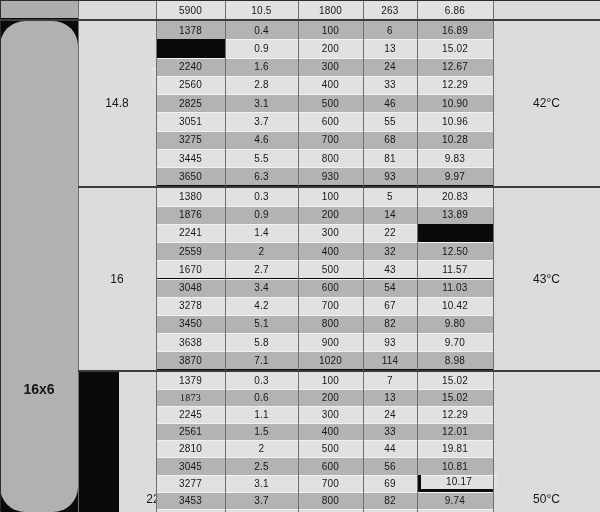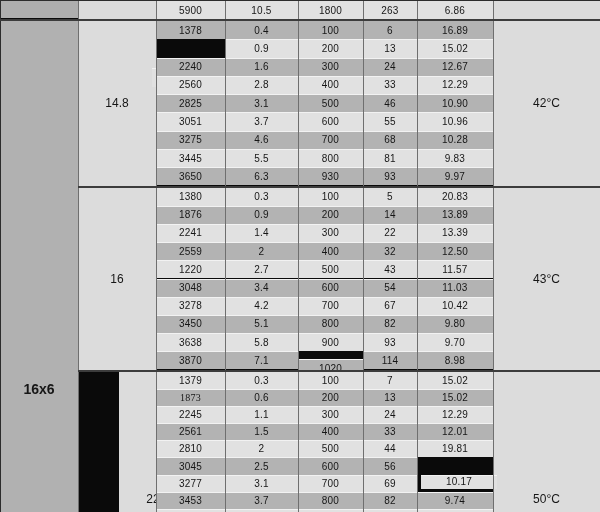--- a/index.html
+++ b/index.html
@@ -14,21 +14,21 @@
   .prop-cell{position:absolute;box-sizing:border-box;}
   .prop-label{position:absolute;left:0;right:0;text-align:center;font-weight:bold;font-size:14px;}
   .grid-line{position:absolute;}
 </style>
 </head>
 <body>
 
 <div id="page">
 
   <div class="cell" style="left:0;top:1;width:78px;height:18px;background:#aeaeae;"></div>
-  <div class="prop-cell" style="left:0;top:21px;width:78px;height:491px;background:#b1b1b1;">
+  <div class="prop-cell" style="left:0;top:21px;width:78px;height:491px;background:#b1b1b1;border-radius:25px;">
     <span class="prop-label" style="top:360px;">16x6</span>
   </div>
 
   <div class="cell" style="left:78px;top:1px;width:78px;height:18px;background:#dcdcdc;"></div>
   <div class="label-cell" style="left:78px;top:21px;width:78px;height:164.5px;background:#dcdcdc;">
     <span class="volt-label">14.8</span>
   </div>
   <div class="label-cell" style="left:78px;top:187.5px;width:78px;height:182px;background:#dcdcdc;">
     <span class="volt-label">16</span>
   </div>
@@ -106,27 +106,26 @@
     <div class="cell" style="left: 417px; top: 187.5px; width: 76px; height: 18.2px; background: rgb(225, 225, 225);">20.83</div>
     <div class="cell" style="left: 156px; top: 205.7px; width: 69px; height: 18.2px; background: rgb(179, 179, 179); box-shadow: rgb(242, 242, 242) 0px 1px 0px inset;">1876</div>
     <div class="cell" style="left: 225px; top: 205.7px; width: 73px; height: 18.2px; background: rgb(179, 179, 179); box-shadow: rgb(242, 242, 242) 0px 1px 0px inset;">0.9</div>
     <div class="cell" style="left: 298px; top: 205.7px; width: 65px; height: 18.2px; background: rgb(179, 179, 179); box-shadow: rgb(242, 242, 242) 0px 1px 0px inset;">200</div>
     <div class="cell" style="left: 363px; top: 205.7px; width: 54px; height: 18.2px; background: rgb(179, 179, 179); box-shadow: rgb(242, 242, 242) 0px 1px 0px inset;">14</div>
     <div class="cell" style="left: 417px; top: 205.7px; width: 76px; height: 18.2px; background: rgb(179, 179, 179); box-shadow: rgb(242, 242, 242) 0px 1px 0px inset;">13.89</div>
     <div class="cell" style="left: 156px; top: 223.9px; width: 69px; height: 18.2px; background: rgb(225, 225, 225); box-shadow: rgb(242, 242, 242) 0px 1px 0px inset;">2241</div>
     <div class="cell" style="left: 225px; top: 223.9px; width: 73px; height: 18.2px; background: rgb(225, 225, 225); box-shadow: rgb(242, 242, 242) 0px 1px 0px inset;">1.4</div>
     <div class="cell" style="left: 298px; top: 223.9px; width: 65px; height: 18.2px; background: rgb(225, 225, 225); box-shadow: rgb(242, 242, 242) 0px 1px 0px inset;">300</div>
     <div class="cell" style="left: 363px; top: 223.9px; width: 54px; height: 18.2px; background: rgb(225, 225, 225); box-shadow: rgb(242, 242, 242) 0px 1px 0px inset;">22</div>
-    <div class="cell" style="left: 417px; top: 223.9px; width: 76px; height: 18.2px; background: rgb(225, 225, 225); box-shadow: rgb(242, 242, 242) 0px 1px 0px inset;">13.39</div>
     <div class="cell" style="left: 156px; top: 242.1px; width: 69px; height: 18.2px; background: rgb(179, 179, 179); box-shadow: rgb(242, 242, 242) 0px 1px 0px inset;">2559</div>
     <div class="cell" style="left: 225px; top: 242.1px; width: 73px; height: 18.2px; background: rgb(179, 179, 179); box-shadow: rgb(242, 242, 242) 0px 1px 0px inset;">2</div>
     <div class="cell" style="left: 298px; top: 242.1px; width: 65px; height: 18.2px; background: rgb(179, 179, 179); box-shadow: rgb(242, 242, 242) 0px 1px 0px inset;">400</div>
     <div class="cell" style="left: 363px; top: 242.1px; width: 54px; height: 18.2px; background: rgb(179, 179, 179); box-shadow: rgb(242, 242, 242) 0px 1px 0px inset;">32</div>
     <div class="cell" style="left: 417px; top: 242.1px; width: 76px; height: 18.2px; background: rgb(179, 179, 179); box-shadow: rgb(242, 242, 242) 0px 1px 0px inset;">12.50</div>
-    <div class="cell" style="left: 156px; top: 260.3px; width: 69px; height: 18.2px; background: rgb(225, 225, 225); box-shadow: rgb(242, 242, 242) 0px 1px 0px inset;">1220</div>
+    <div class="cell" style="left: 156px; top: 260.3px; width: 69px; height: 18.2px; background: rgb(225, 225, 225); box-shadow: rgb(242, 242, 242) 0px 1px 0px inset;">1670</div>
     <div class="cell" style="left: 225px; top: 260.3px; width: 73px; height: 18.2px; background: rgb(225, 225, 225); box-shadow: rgb(242, 242, 242) 0px 1px 0px inset;">2.7</div>
     <div class="cell" style="left: 298px; top: 260.3px; width: 65px; height: 18.2px; background: rgb(225, 225, 225); box-shadow: rgb(242, 242, 242) 0px 1px 0px inset;">500</div>
     <div class="cell" style="left: 363px; top: 260.3px; width: 54px; height: 18.2px; background: rgb(225, 225, 225); box-shadow: rgb(242, 242, 242) 0px 1px 0px inset;">43</div>
     <div class="cell" style="left: 417px; top: 260.3px; width: 76px; height: 18.2px; background: rgb(225, 225, 225); box-shadow: rgb(242, 242, 242) 0px 1px 0px inset;">11.57</div>
     <div class="cell" style="left: 156px; top: 278.5px; width: 69px; height: 18.2px; background: rgb(179, 179, 179); box-shadow: rgb(242, 242, 242) 0px 1px 0px inset;">3048</div>
     <div class="cell" style="left: 225px; top: 278.5px; width: 73px; height: 18.2px; background: rgb(179, 179, 179); box-shadow: rgb(242, 242, 242) 0px 1px 0px inset;">3.4</div>
     <div class="cell" style="left: 298px; top: 278.5px; width: 65px; height: 18.2px; background: rgb(179, 179, 179); box-shadow: rgb(242, 242, 242) 0px 1px 0px inset;">600</div>
     <div class="cell" style="left: 363px; top: 278.5px; width: 54px; height: 18.2px; background: rgb(179, 179, 179); box-shadow: rgb(242, 242, 242) 0px 1px 0px inset;">54</div>
     <div class="cell" style="left: 417px; top: 278.5px; width: 76px; height: 18.2px; background: rgb(179, 179, 179); box-shadow: rgb(242, 242, 242) 0px 1px 0px inset;">11.03</div>
     <div class="cell" style="left: 156px; top: 296.7px; width: 69px; height: 18.2px; background: rgb(225, 225, 225); box-shadow: rgb(242, 242, 242) 0px 1px 0px inset;">3278</div>
@@ -139,21 +138,21 @@
     <div class="cell" style="left: 298px; top: 314.9px; width: 65px; height: 18.2px; background: rgb(179, 179, 179); box-shadow: rgb(242, 242, 242) 0px 1px 0px inset;">800</div>
     <div class="cell" style="left: 363px; top: 314.9px; width: 54px; height: 18.2px; background: rgb(179, 179, 179); box-shadow: rgb(242, 242, 242) 0px 1px 0px inset;">82</div>
     <div class="cell" style="left: 417px; top: 314.9px; width: 76px; height: 18.2px; background: rgb(179, 179, 179); box-shadow: rgb(242, 242, 242) 0px 1px 0px inset;">9.80</div>
     <div class="cell" style="left: 156px; top: 333.1px; width: 69px; height: 18.2px; background: rgb(225, 225, 225); box-shadow: rgb(242, 242, 242) 0px 1px 0px inset;">3638</div>
     <div class="cell" style="left: 225px; top: 333.1px; width: 73px; height: 18.2px; background: rgb(225, 225, 225); box-shadow: rgb(242, 242, 242) 0px 1px 0px inset;">5.8</div>
     <div class="cell" style="left: 298px; top: 333.1px; width: 65px; height: 18.2px; background: rgb(225, 225, 225); box-shadow: rgb(242, 242, 242) 0px 1px 0px inset;">900</div>
     <div class="cell" style="left: 363px; top: 333.1px; width: 54px; height: 18.2px; background: rgb(225, 225, 225); box-shadow: rgb(242, 242, 242) 0px 1px 0px inset;">93</div>
     <div class="cell" style="left: 417px; top: 333.1px; width: 76px; height: 18.2px; background: rgb(225, 225, 225); box-shadow: rgb(242, 242, 242) 0px 1px 0px inset;">9.70</div>
     <div class="cell" style="left: 156px; top: 351.3px; width: 69px; height: 18.2px; background: rgb(179, 179, 179); box-shadow: rgb(242, 242, 242) 0px 1px 0px inset;">3870</div>
     <div class="cell" style="left: 225px; top: 351.3px; width: 73px; height: 18.2px; background: rgb(179, 179, 179); box-shadow: rgb(242, 242, 242) 0px 1px 0px inset;">7.1</div>
-    <div class="cell" style="left: 298px; top: 351.3px; width: 65px; height: 18.2px; background: rgb(179, 179, 179); box-shadow: rgb(242, 242, 242) 0px 1px 0px inset; margin-top: 8px;">1020</div>
+    <div class="cell" style="left: 298px; top: 351.3px; width: 65px; height: 18.2px; background: rgb(179, 179, 179); box-shadow: rgb(242, 242, 242) 0px 1px 0px inset;">1020</div>
     <div class="cell" style="left: 363px; top: 351.3px; width: 54px; height: 18.2px; background: rgb(179, 179, 179); box-shadow: rgb(242, 242, 242) 0px 1px 0px inset;">114</div>
     <div class="cell" style="left: 417px; top: 351.3px; width: 76px; height: 18.2px; background: rgb(179, 179, 179); box-shadow: rgb(242, 242, 242) 0px 1px 0px inset;">8.98</div>
     <div class="cell" style="left: 156px; top: 371.5px; width: 69px; height: 17.1875px; background: rgb(225, 225, 225);">1379</div>
     <div class="cell" style="left: 225px; top: 371.5px; width: 73px; height: 17.1875px; background: rgb(225, 225, 225);">0.3</div>
     <div class="cell" style="left: 298px; top: 371.5px; width: 65px; height: 17.1875px; background: rgb(225, 225, 225);">100</div>
     <div class="cell" style="left: 363px; top: 371.5px; width: 54px; height: 17.1875px; background: rgb(225, 225, 225);">7</div>
     <div class="cell" style="left: 417px; top: 371.5px; width: 76px; height: 17.1875px; background: rgb(225, 225, 225);">15.02</div>
     <div class="cell" style="left: 156px; top: 388.688px; width: 69px; height: 17.1875px; background: rgb(179, 179, 179); box-shadow: rgb(242, 242, 242) 0px 1px 0px inset; font-family: Liberation Serif, serif;">1873</div>
     <div class="cell" style="left: 225px; top: 388.688px; width: 73px; height: 17.1875px; background: rgb(179, 179, 179); box-shadow: rgb(242, 242, 242) 0px 1px 0px inset;">0.6</div>
     <div class="cell" style="left: 298px; top: 388.688px; width: 65px; height: 17.1875px; background: rgb(179, 179, 179); box-shadow: rgb(242, 242, 242) 0px 1px 0px inset;">200</div>
@@ -171,20 +170,21 @@
     <div class="cell" style="left: 417px; top: 423.062px; width: 76px; height: 17.1875px; background: rgb(179, 179, 179); box-shadow: rgb(242, 242, 242) 0px 1px 0px inset;">12.01</div>
     <div class="cell" style="left: 156px; top: 440.25px; width: 69px; height: 17.1875px; background: rgb(225, 225, 225); box-shadow: rgb(242, 242, 242) 0px 1px 0px inset;">2810</div>
     <div class="cell" style="left: 225px; top: 440.25px; width: 73px; height: 17.1875px; background: rgb(225, 225, 225); box-shadow: rgb(242, 242, 242) 0px 1px 0px inset;">2</div>
     <div class="cell" style="left: 298px; top: 440.25px; width: 65px; height: 17.1875px; background: rgb(225, 225, 225); box-shadow: rgb(242, 242, 242) 0px 1px 0px inset;">500</div>
     <div class="cell" style="left: 363px; top: 440.25px; width: 54px; height: 17.1875px; background: rgb(225, 225, 225); box-shadow: rgb(242, 242, 242) 0px 1px 0px inset;">44</div>
     <div class="cell" style="left: 417px; top: 440.25px; width: 76px; height: 17.1875px; background: rgb(225, 225, 225); box-shadow: rgb(242, 242, 242) 0px 1px 0px inset;">19.81</div>
     <div class="cell" style="left: 156px; top: 457.438px; width: 69px; height: 17.1875px; background: rgb(179, 179, 179); box-shadow: rgb(242, 242, 242) 0px 1px 0px inset;">3045</div>
     <div class="cell" style="left: 225px; top: 457.438px; width: 73px; height: 17.1875px; background: rgb(179, 179, 179); box-shadow: rgb(242, 242, 242) 0px 1px 0px inset;">2.5</div>
     <div class="cell" style="left: 298px; top: 457.438px; width: 65px; height: 17.1875px; background: rgb(179, 179, 179); box-shadow: rgb(242, 242, 242) 0px 1px 0px inset;">600</div>
     <div class="cell" style="left: 363px; top: 457.438px; width: 54px; height: 17.1875px; background: rgb(179, 179, 179); box-shadow: rgb(242, 242, 242) 0px 1px 0px inset;">56</div>
+    <div class="cell" style="left: 417px; top: 457.438px; width: 76px; height: 17.1875px; background: rgb(179, 179, 179); box-shadow: rgb(242, 242, 242) 0px 1px 0px inset;">10.81</div>
     <div class="cell" style="left: 156px; top: 474.625px; width: 69px; height: 17.1875px; background: rgb(225, 225, 225); box-shadow: rgb(242, 242, 242) 0px 1px 0px inset;">3277</div>
     <div class="cell" style="left: 225px; top: 474.625px; width: 73px; height: 17.1875px; background: rgb(225, 225, 225); box-shadow: rgb(242, 242, 242) 0px 1px 0px inset;">3.1</div>
     <div class="cell" style="left: 298px; top: 474.625px; width: 65px; height: 17.1875px; background: rgb(225, 225, 225); box-shadow: rgb(242, 242, 242) 0px 1px 0px inset;">700</div>
     <div class="cell" style="left: 363px; top: 474.625px; width: 54px; height: 17.1875px; background: rgb(225, 225, 225); box-shadow: rgb(242, 242, 242) 0px 1px 0px inset;">69</div>
     <div class="cell" style="left: 421px; top: 474.625px; width: 76px; height: 14px; background: rgb(225, 225, 225); box-shadow: rgb(242, 242, 242) 0px 1px 0px inset;">10.17</div>
     <div class="cell" style="left: 156px; top: 491.812px; width: 69px; height: 17.1875px; background: rgb(179, 179, 179); box-shadow: rgb(242, 242, 242) 0px 1px 0px inset;">3453</div>
     <div class="cell" style="left: 225px; top: 491.812px; width: 73px; height: 17.1875px; background: rgb(179, 179, 179); box-shadow: rgb(242, 242, 242) 0px 1px 0px inset;">3.7</div>
     <div class="cell" style="left: 298px; top: 491.812px; width: 65px; height: 17.1875px; background: rgb(179, 179, 179); box-shadow: rgb(242, 242, 242) 0px 1px 0px inset;">800</div>
     <div class="cell" style="left: 363px; top: 491.812px; width: 54px; height: 17.1875px; background: rgb(179, 179, 179); box-shadow: rgb(242, 242, 242) 0px 1px 0px inset;">82</div>
     <div class="cell" style="left: 417px; top: 491.812px; width: 76px; height: 17.1875px; background: rgb(179, 179, 179); box-shadow: rgb(242, 242, 242) 0px 1px 0px inset;">9.74</div>

